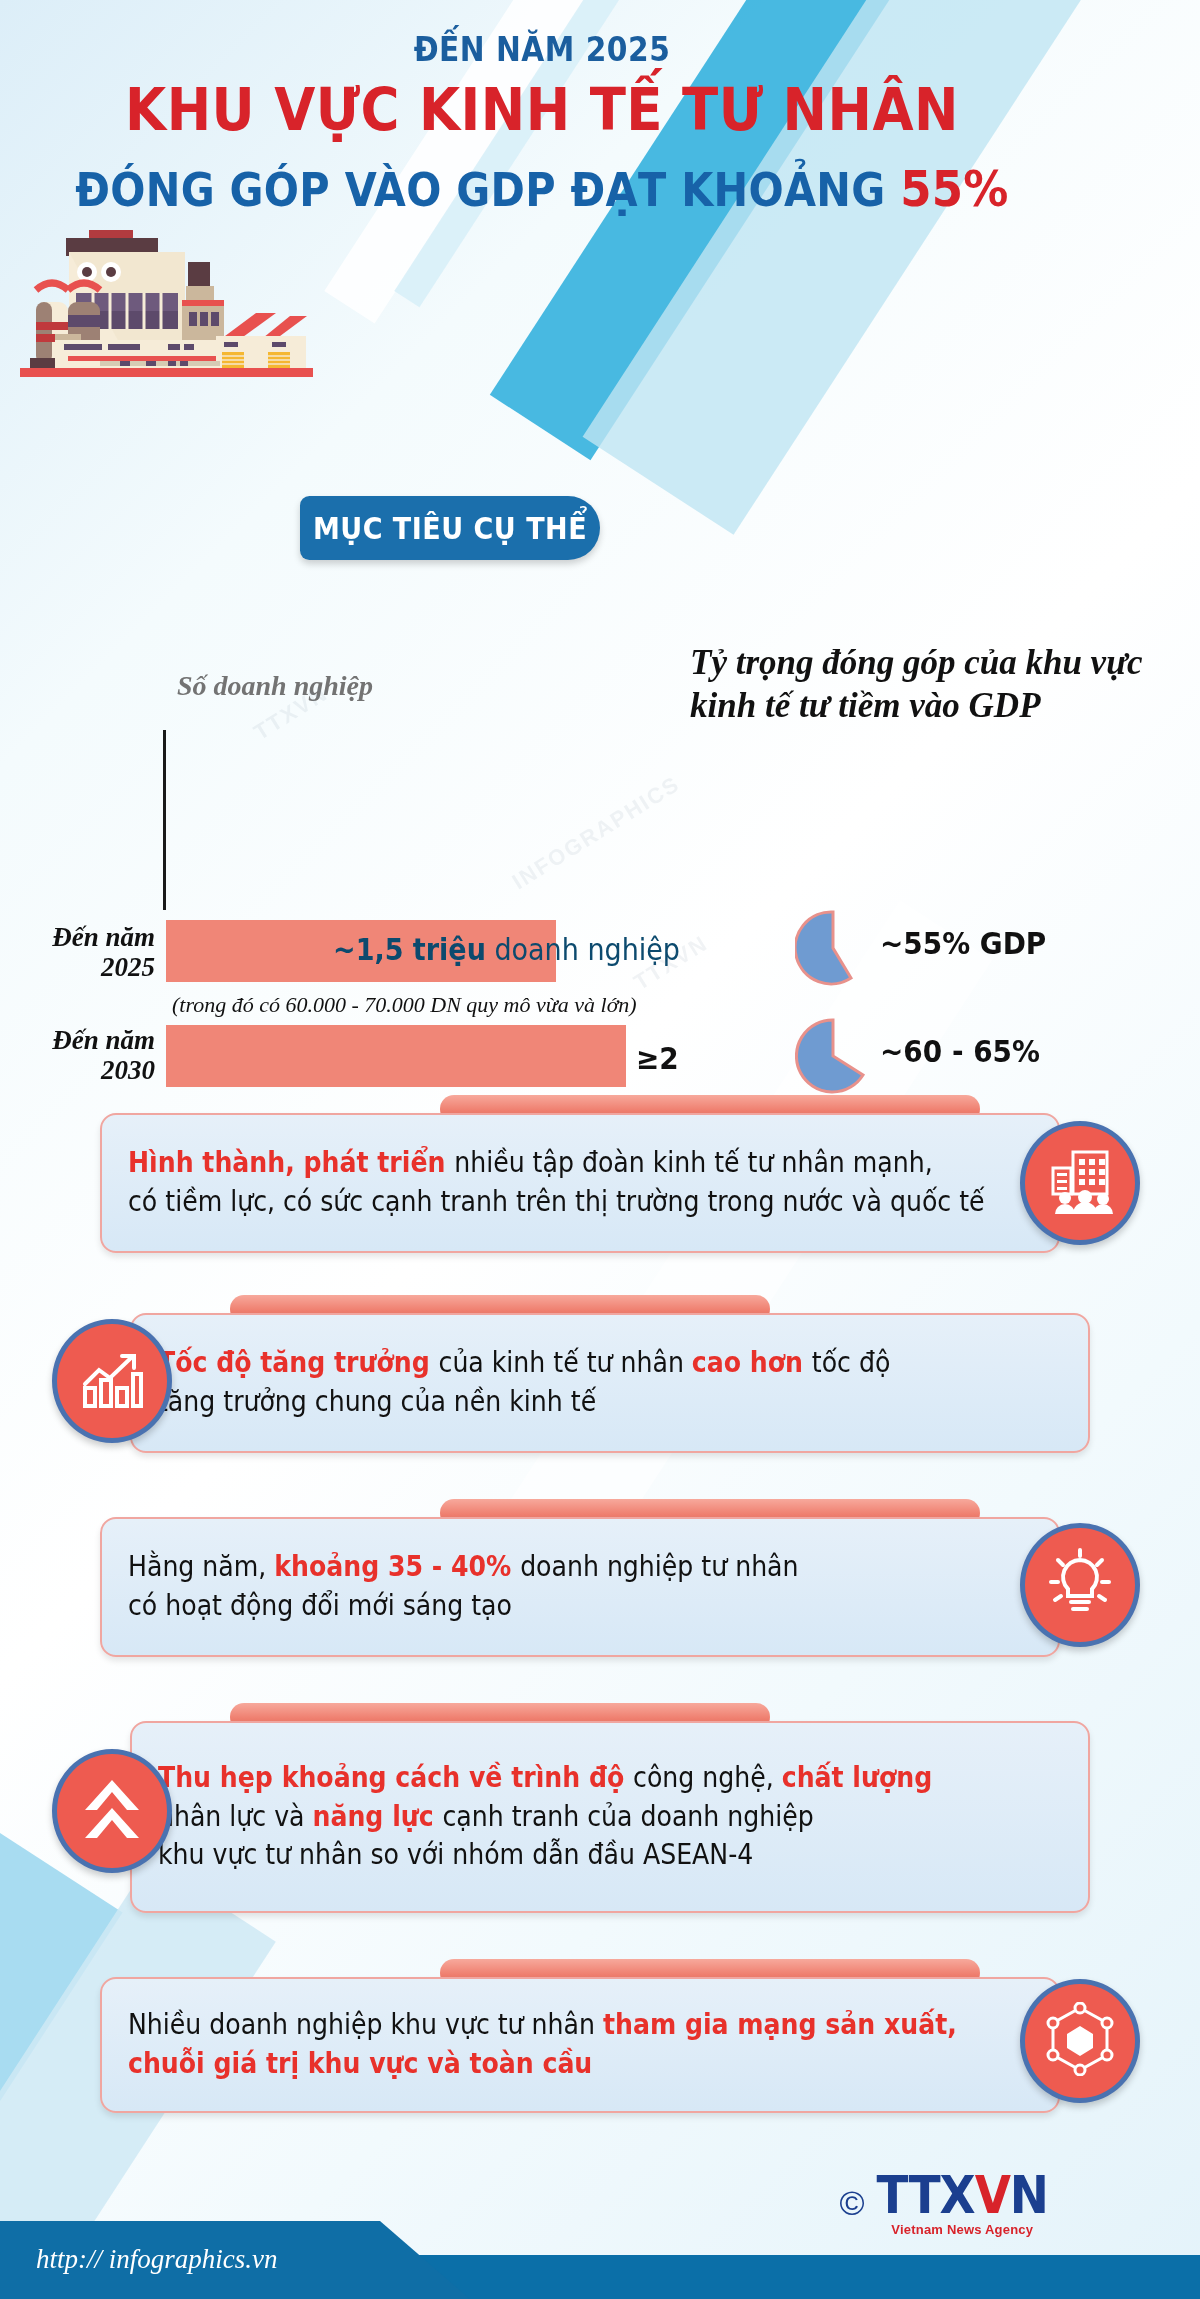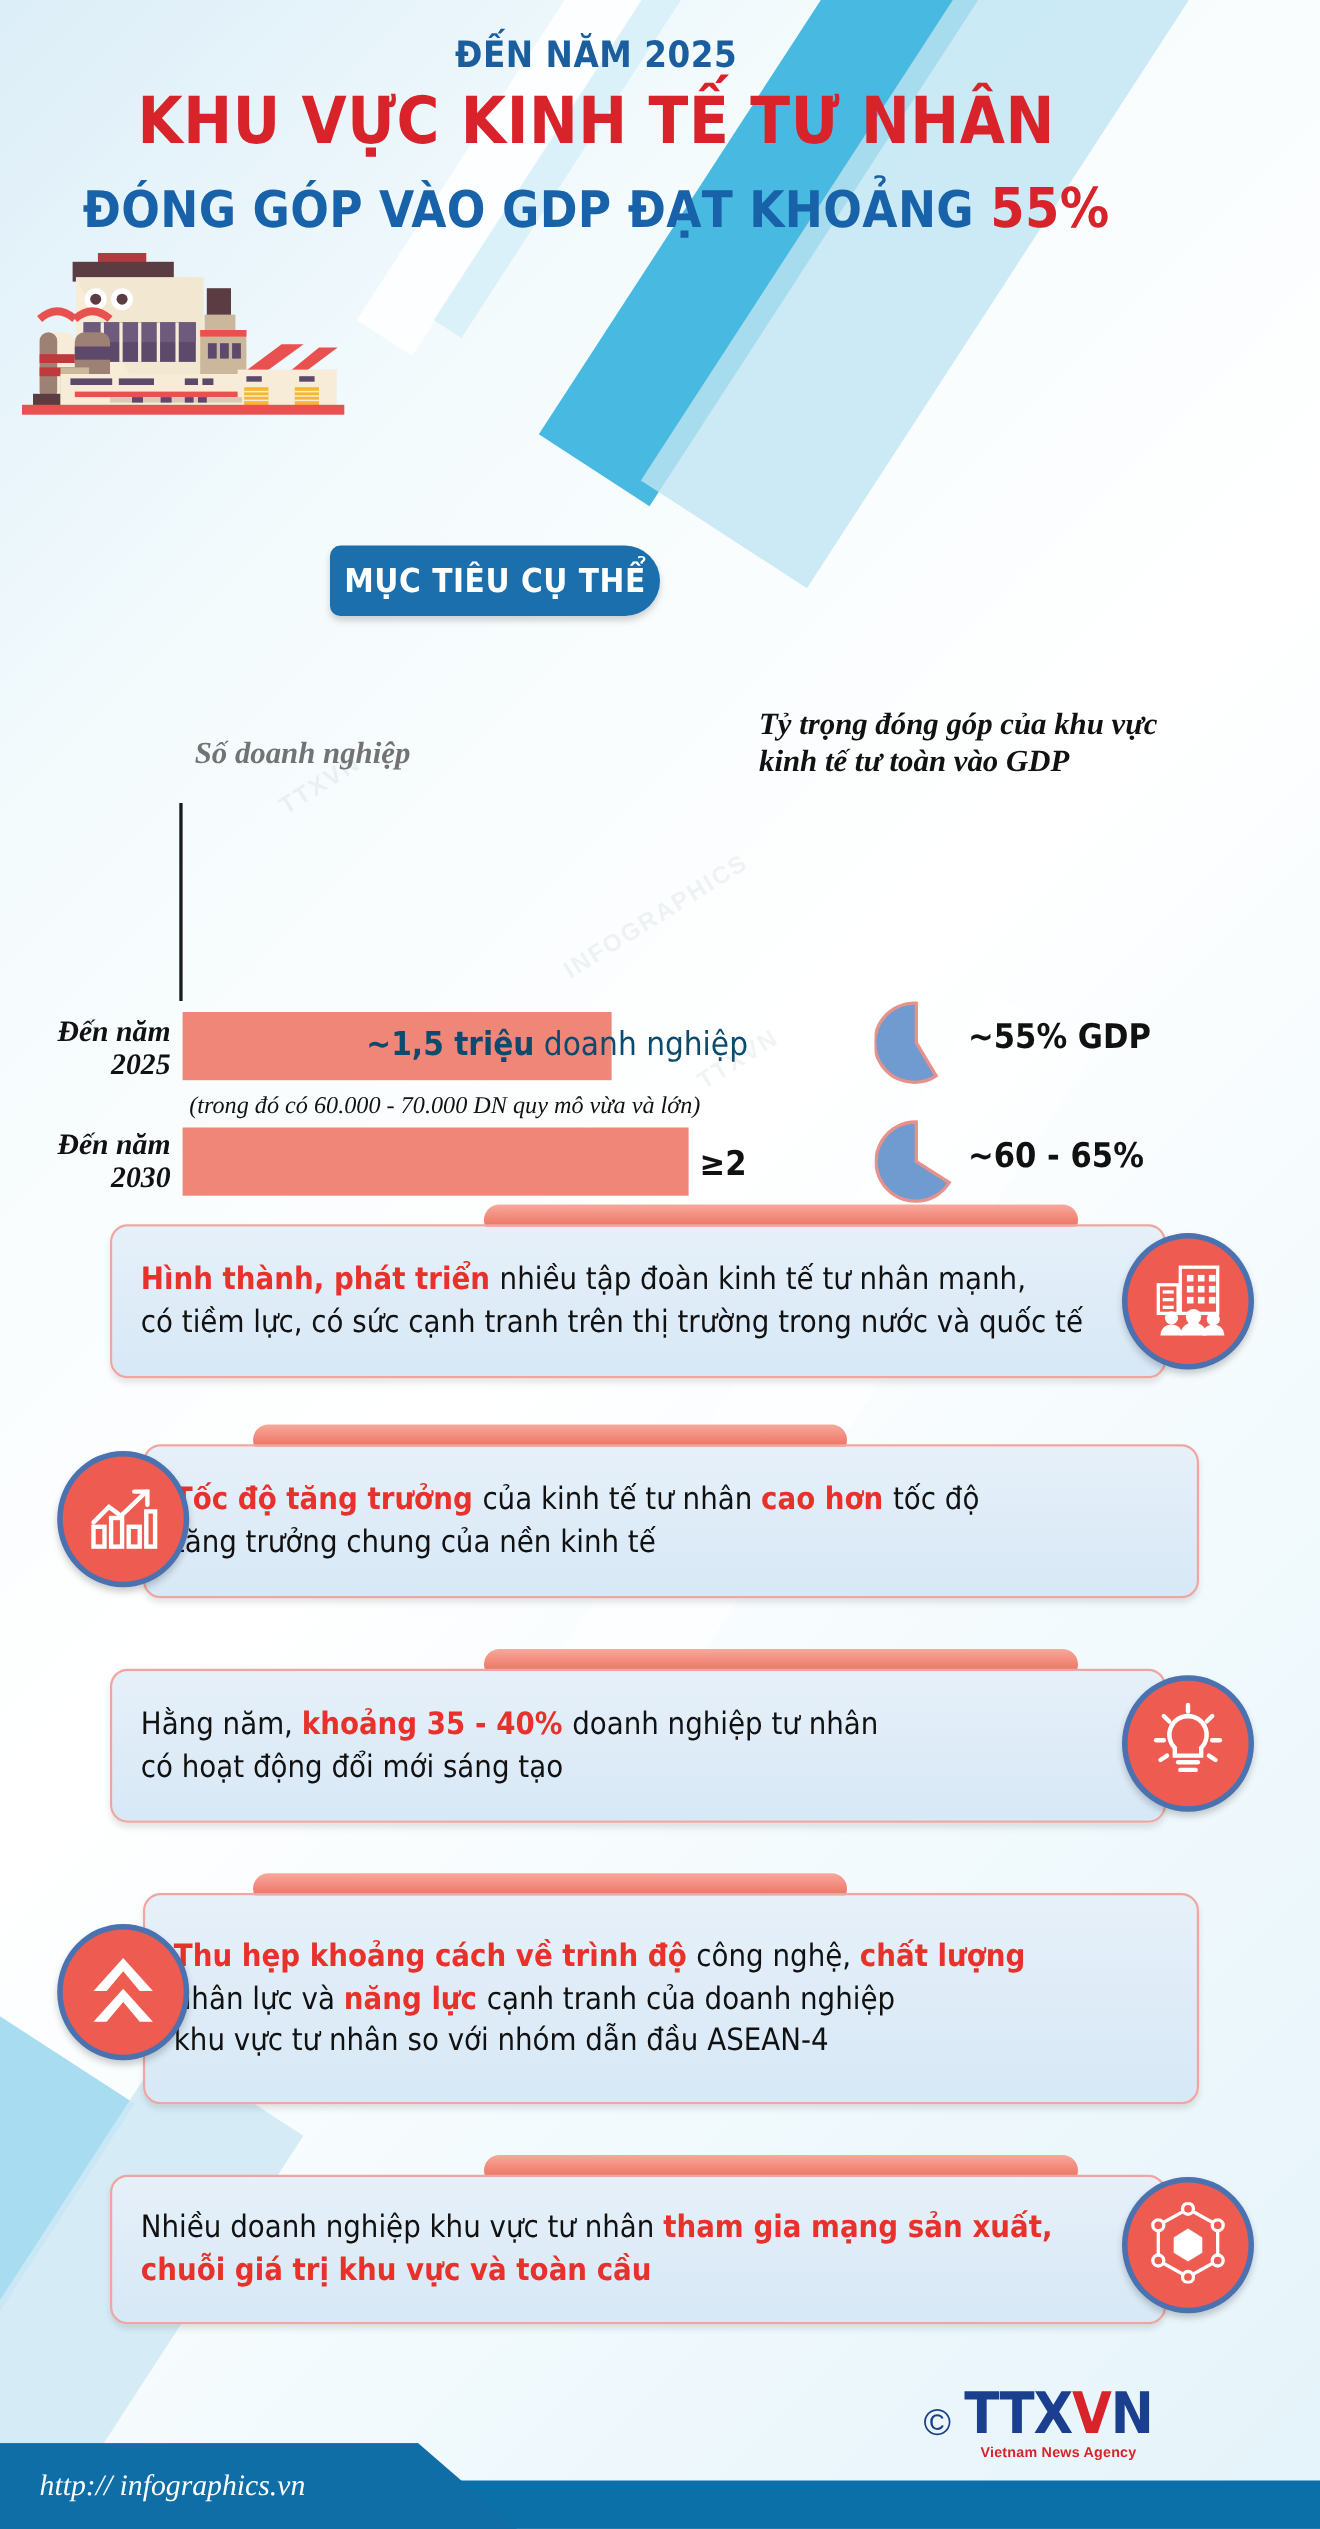--- a/index.html
+++ b/index.html
@@ -79,21 +79,21 @@
   
   .chart { position:absolute; left:0; top:620px; width:1200px; height:480px; }
   .lbl-so-dn {
     position:absolute; left:110px; top:50px; width:330px; text-align:center;
     font-family:"Liberation Serif",serif; font-style:italic; font-weight:700;
     font-size:28px; color:#737373;
   }
   .lbl-tytrong {
     position:absolute; left:690px; top:22px; width:500px;
     font-family:"Liberation Serif",serif; font-style:italic; font-weight:700;
-    font-size:28px; color:#111; line-height:1.22;
+    font-size:35px; color:#111; line-height:1.22;
   }
 
   .axis { position:absolute; left:163px; top:110px; width:3px; height:180px; background:#1a1a1a; }
 
   .rowlabel {
     position:absolute; text-align:right; width:150px;
     font-family:"Liberation Serif",serif; font-style:italic; font-weight:700;
     font-size:27px; color:#111; line-height:1.12;
   }
   .r1lab { left:5px; top:302px; }
@@ -312,21 +312,21 @@
       <span>MỤC TIÊU CỤ THỂ</span>
     </div>
   </div>
 
   <div class="chart">
 
     <div class="lbl-so-dn">Số doanh nghiệp</div>
 
     <div class="lbl-tytrong">
       <div>Tỷ trọng đóng góp của khu vực</div>
-      <div>kinh tế tư toàn vào GDP</div>
+      <div>kinh tế tư tiềm vào GDP</div>
     </div>
 
     <div class="axis"></div>
 
     <div class="rowlabel r1lab">
       <div>Đến năm</div>
       <div>2025</div>
     </div>
     <div class="rowlabel r2lab">
       <div>Đến năm</div>

